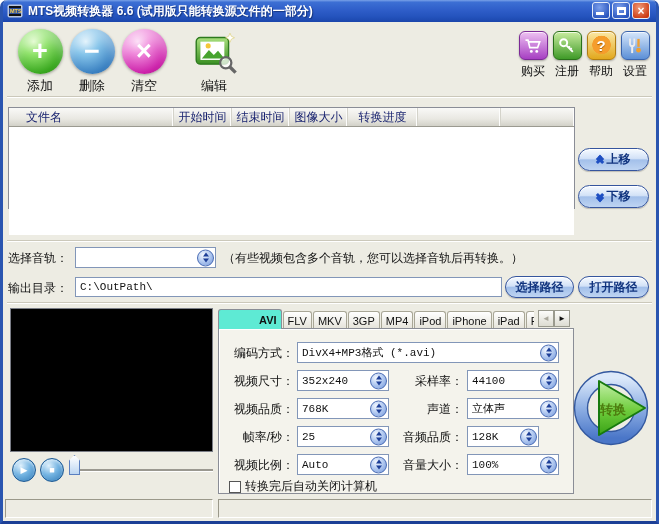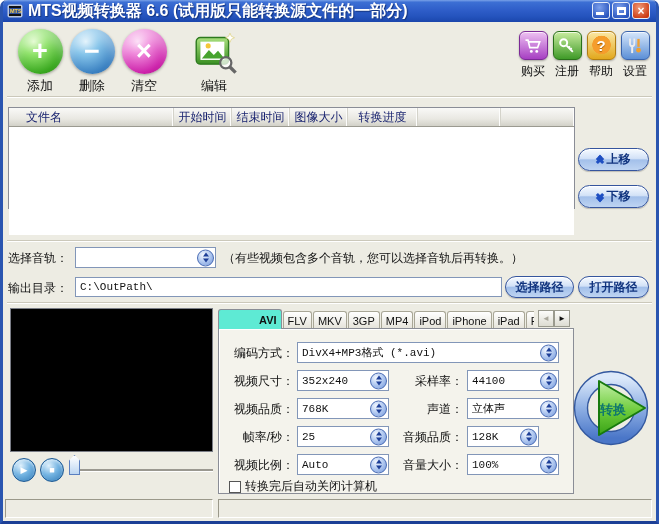--- a/index.html
+++ b/index.html
@@ -8,21 +8,21 @@
 
   .window { position:relative; width:659px; height:524px;
             border-left:3px solid #2a55b0; border-right:3px solid #2a55b0;
             border-bottom:3px solid #1c3f96; border-radius:7px 7px 0 0;
             background:#edece3; }
 
   
   .titlebar { position:relative; height:22px; border-radius:5px 5px 0 0;
     background:linear-gradient(180deg,#7aa2e8 0%,#3c6fd4 10%,#2f5ec9 45%,#2453bd 75%,#1b46ac 100%);
     display:flex; align-items:center; padding:0 4px; }
-  .apptitle { color:#fff; font-size:16px; font-weight:bold; margin-left:5px;
+  .apptitle { color:#fff; font-size:12px; font-weight:bold; margin-left:5px;
               text-shadow:1px 1px 1px #14347e; white-space:nowrap; }
   .winctrl { position:absolute; right:6px; top:2px; display:flex; gap:2px; }
   .wbtn { width:18px; height:17px; border:1px solid #e6edf8; border-radius:3px;
           display:flex; align-items:center; justify-content:center; position:relative; }
   .wbtn.blue { background:radial-gradient(circle at 40% 30%,#7ca0ec,#2a55be 80%); }
   .wbtn.red  { background:radial-gradient(circle at 40% 30%,#f09a78,#cc3a12 80%); }
   .wbtn .minbar { position:absolute; left:3px; bottom:3px; width:8px; height:3px; background:#fff; }
   .wbtn .maxbox { width:9px; height:8px; border:2px solid #fff; border-top-width:3px; }
   .wbtn .xgl { color:#fff; font-weight:bold; font-size:12px; line-height:12px; }
 
@@ -132,21 +132,21 @@
               border:1px solid #8a8d96; background:#f4f3ec;
               box-shadow:inset 1px 1px 0 #fff; }
 
   .checkline { position:absolute; left:10px; top:149px; display:flex; align-items:center;
                gap:4px; cursor:pointer; }
   .checkbox { width:12px; height:12px; background:#fff; border:1px solid #555; }
   .checklabel { font-size:12px; color:#111; white-space:nowrap; }
 
   
   .convert { position:absolute; left:570px; top:346px; width:80px; height:80px; cursor:pointer; }
-  .convert .cvtext { position:absolute; left:27px; top:33px; font-size:13px; font-weight:bold; color:#0f766e; }
+  .convert .cvtext { position:absolute; left:27px; top:33px; font-size:13px; font-weight:bold; color:#4d7c0f; }
 
   
   .statuscell { position:absolute; top:477px; height:19px; background:#edece3;
                 border:1px solid; border-color:#9a988a #ffffff #ffffff #9a988a; }
 </style>
 </head>
 <body>
 
 <div class="window">
 

